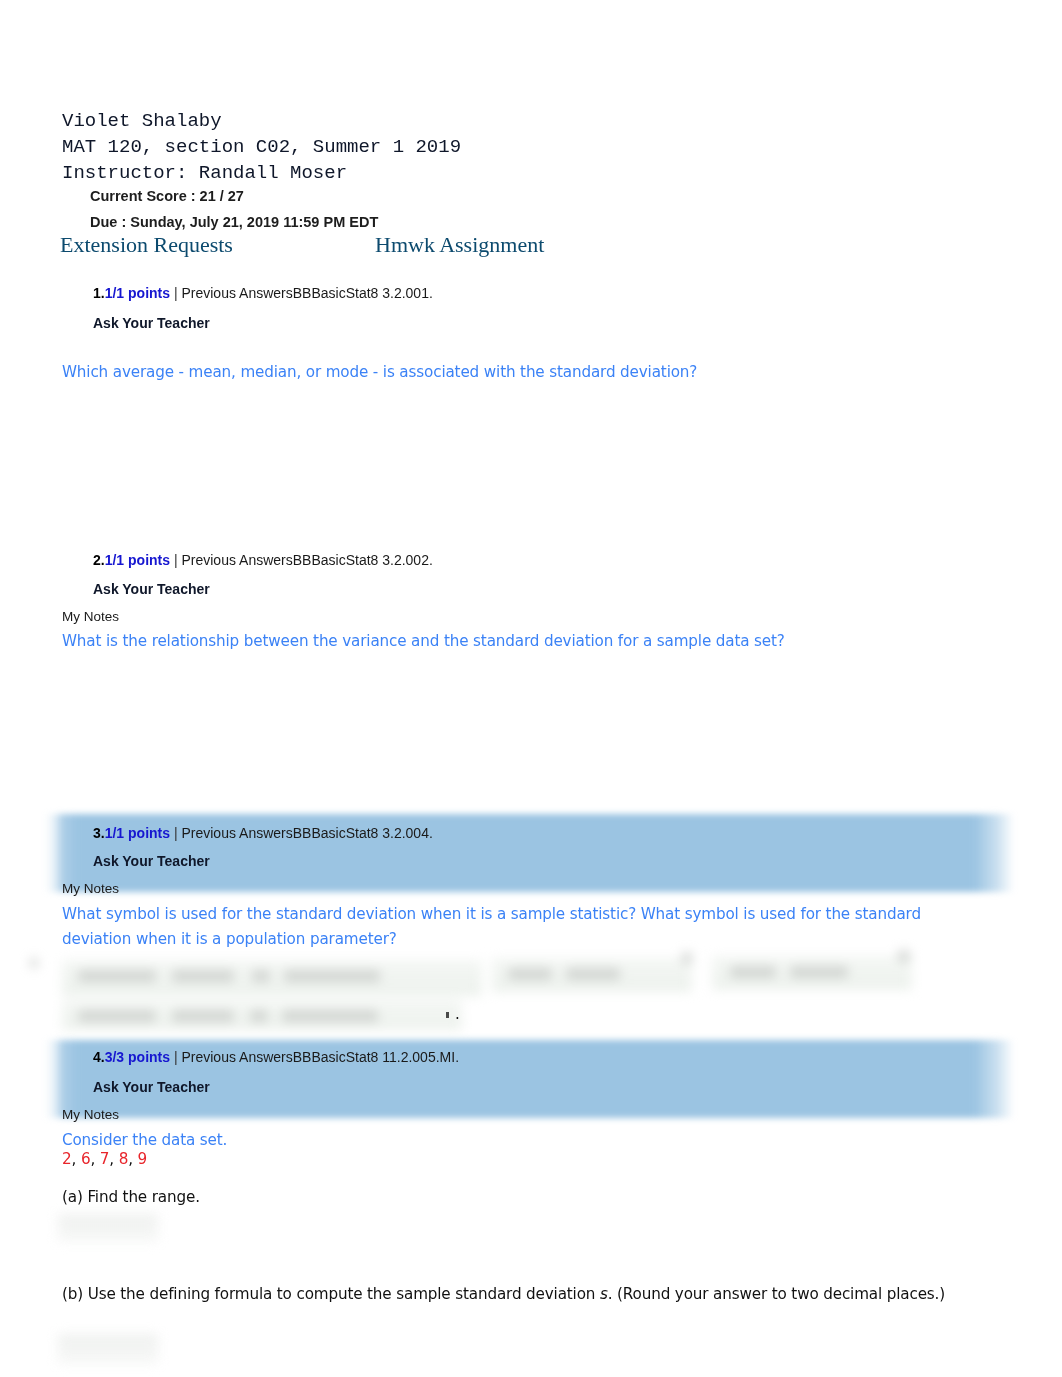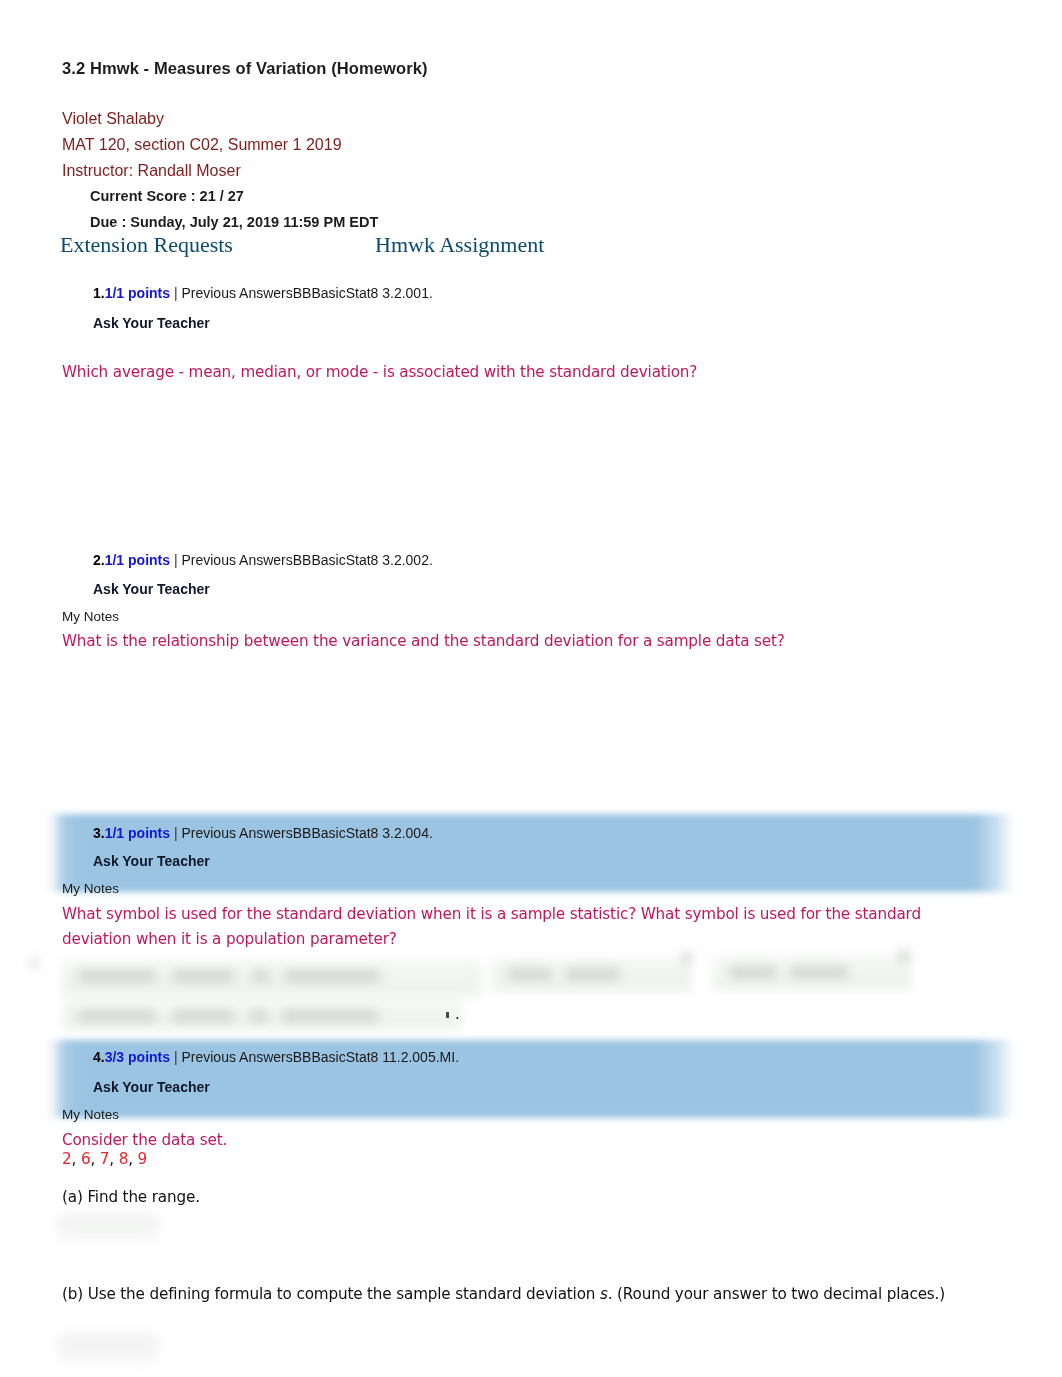--- a/index.html
+++ b/index.html
@@ -29,23 +29,24 @@
     left: 62px;
     top: 59px;
     font-size: 16.5px;
     font-weight: bold;
     color: #1d1d1d;
     letter-spacing: 0.1px;
   }
   .meta-line {
     position: absolute;
     left: 62px;
-    font-size: 16px;
-    color: #7f1d1d;
-    white-space: nowrap;
+    font-size: 19px;
+    color: #0f172a;
+    white-space: nowrap;
+    font-family: Liberation Mono, monospace;
   }
   .meta-1 { top: 110px; }
   .meta-2 { top: 136px; }
   .meta-3 { top: 162px; }
 
   .meta-bold {
     position: absolute;
     left: 90px;
     font-size: 14.5px;
     font-weight: bold;
@@ -138,21 +139,21 @@
     white-space: nowrap;
   }
 
   
   .qbody {
     position: absolute;
     left: 62px;
     font-family: "DejaVu Sans", sans-serif;
     font-size: 15.2px;
     line-height: 25px;
-    color: #be185d;
+    color: #3b82f6;
     letter-spacing: -0.15px;
   }
   .qbody.w900 { width: 930px; }
 
   .dataset {
     position: absolute;
     left: 62px;
     font-family: "DejaVu Sans", sans-serif;
     font-size: 15.2px;
     color: #111111;
@@ -213,21 +214,20 @@
     font-family: "DejaVu Sans", sans-serif;
     font-size: 15px;
     color: #111111;
   }
 </style>
 </head>
 <body>
 
 <div class="page">
 
-  <div class="doc-title">3.2 Hmwk - Measures of Variation (Homework)</div>
 
   <div class="meta-line meta-1">Violet Shalaby</div>
   <div class="meta-line meta-2">MAT 120, section C02, Summer 1 2019</div>
   <div class="meta-line meta-3">Instructor: Randall Moser</div>
 
   <div class="meta-bold meta-score">Current Score : 21 / 27</div>
   <div class="meta-bold meta-due">Due : Sunday, July 21, 2019 11:59 PM EDT</div>
 
   <div class="serif-row">
     <span class="ext">Extension Requests</span>

